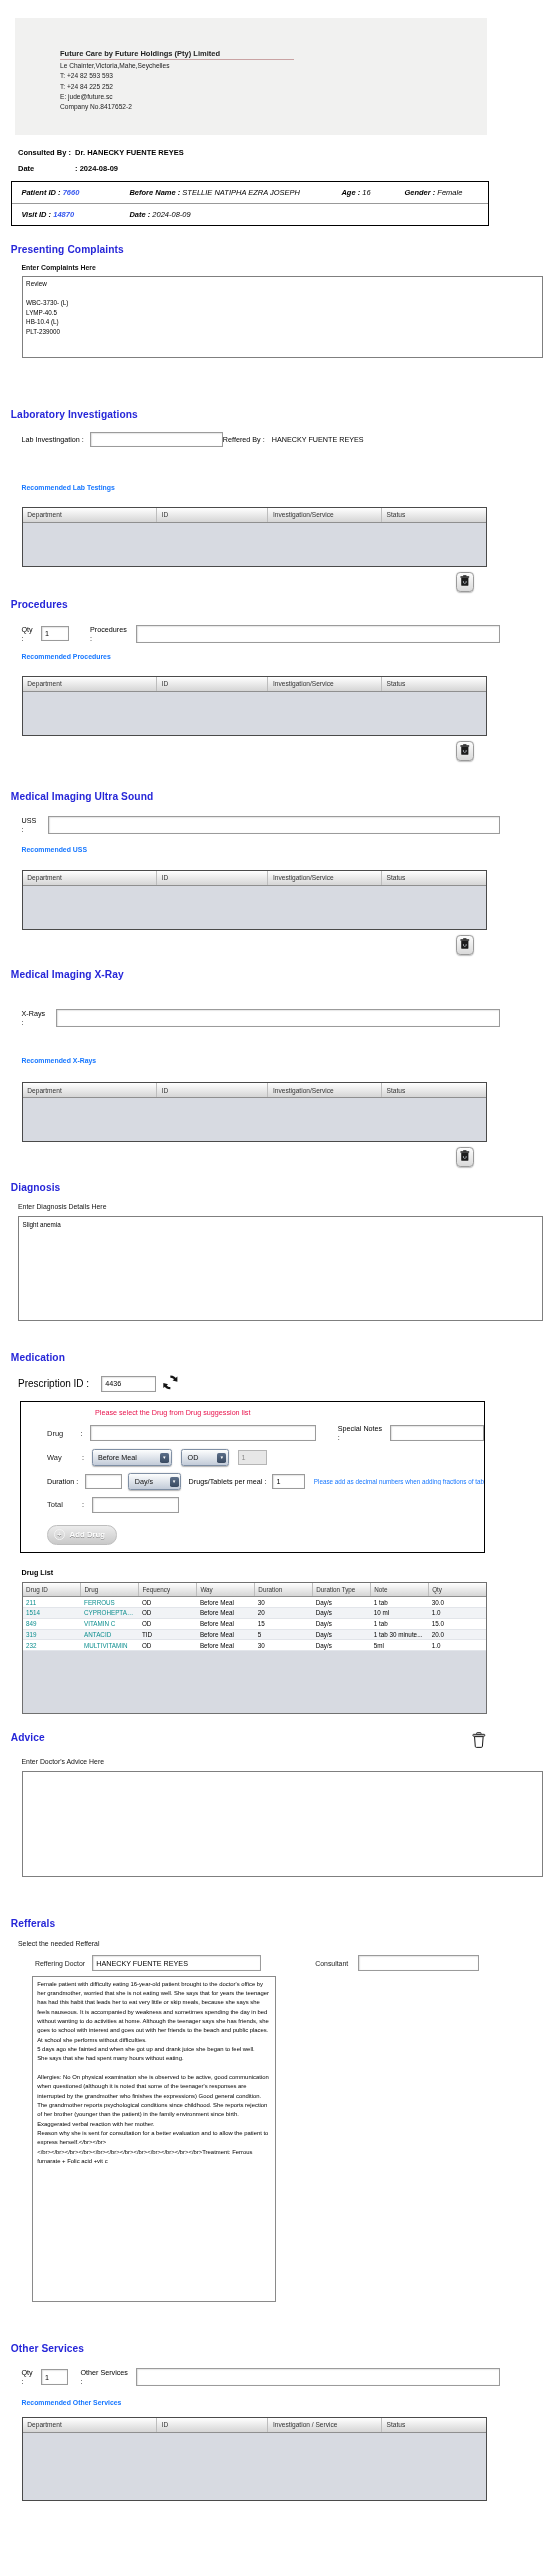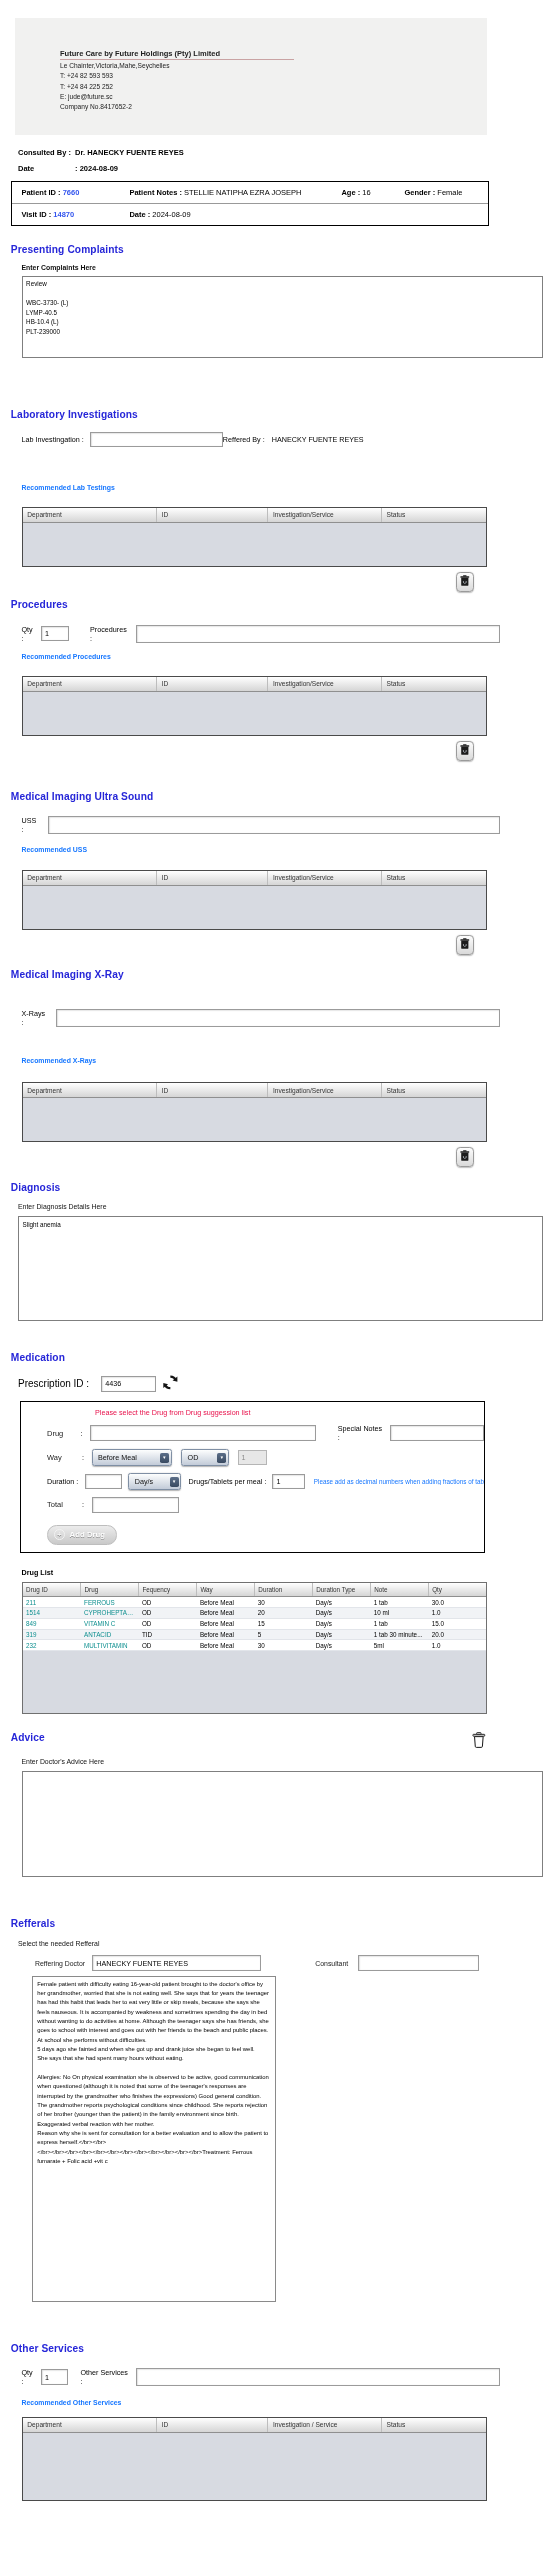--- a/index.html
+++ b/index.html
@@ -32,21 +32,21 @@
 .logo-care { position:relative; font-size:12.6px; font-weight:bold; color:#2b3f95; line-height:1.05; }
 .logo-care .heart { position:absolute; top:4.2px; left:37px; font-size:6px; color:#d6202b; }
 .logo-tagline { font-style:italic; font-size:6.6px; color:#2c2c2c; margin-top:1.2px; font-family:"DejaVu Serif", serif; }
 
 
 .consult-row { margin:12.6px 0 0 18px; font-weight:bold; font-size:7.5px; }
 .consult-row .lbl { display:inline-block; min-width:55px; }
 .date-row { margin:7.8px 0 0 18px; font-weight:bold; font-size:7.5px; }
 .date-row .lbl { display:inline-block; min-width:55px; }
 .patient-box { margin:7.2px 10.8px 0 10.8px; border:0.6px solid #000; background:#fff; }
-.patient-row { display:flex; align-items:flex-start; padding:6px 0 6px 9.6px; font-size:7.5px; }
+.patient-row { display:flex; align-items:flex-start; padding:6px 0 6px 9.6px; font-size:7.5px;font-style:italic; }
 .patient-row + .patient-row { border-top:0.6px solid #999; }
 .pcell { white-space:nowrap; }
 .pcell .plbl { font-weight:bold; }
 .w165 { width:108px; } .wname { width:212px; } .w110 { width:63px; }
 .wdate { width:114px; }
 .id-blue { color:#3355ee; font-weight:bold; }
 
 
 .sec-heading { margin-left:10.8px; font-size:10.2px; font-weight:bold; color:#2626d8; letter-spacing:0.1px; }
 .sub-label { margin-left:21.5px; font-weight:bold; font-size:6.9px; color:#111; }
@@ -167,21 +167,21 @@
     <span>Dr.  HANECKY FUENTE REYES</span>
   </div>
   <div class="date-row">
     <span class="lbl">Date</span>
     <span>: 2024-08-09</span>
   </div>
 
   <div class="patient-box">
     <div class="patient-row">
       <span class="pcell w165"><span class="plbl">Patient ID :</span> <span class="id-blue">7660</span></span>
-      <span class="pcell wname"><span class="plbl">Patient Notes :</span> <span>STELLIE NATIPHA EZRA JOSEPH</span></span>
+      <span class="pcell wname"><span class="plbl">Before Name :</span> <span>STELLIE NATIPHA EZRA JOSEPH</span></span>
       <span class="pcell w110"><span class="plbl">Age :</span> <span>16</span></span>
       <span class="pcell"><span class="plbl">Gender :</span> <span>Female</span></span>
     </div>
     <div class="patient-row">
       <span class="pcell w165"><span class="plbl">Visit ID :</span> <span class="id-blue">14870</span></span>
       <span class="pcell wdate"><span class="plbl">Date :</span> <span>2024-08-09</span></span>
     </div>
   </div>
 
   

